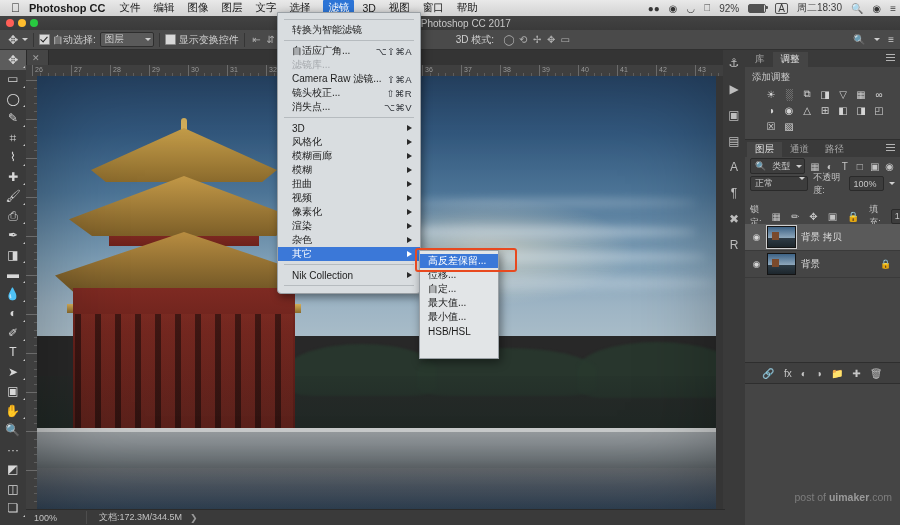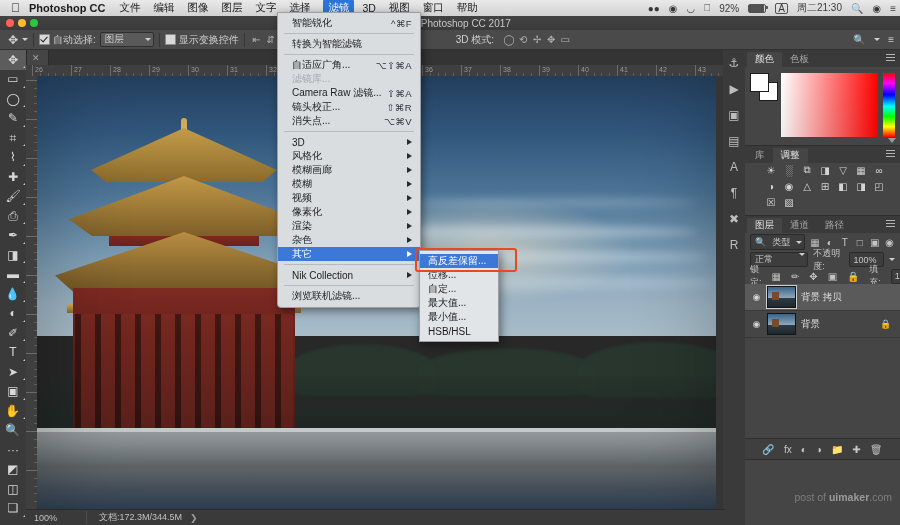--- a/index.html
+++ b/index.html
@@ -120,21 +120,21 @@
   .mrow{height:14px;display:flex;align-items:center;padding:0 8px 0 14px;white-space:nowrap;position:relative;}
   .mrow .sc{margin-left:auto;font-size:9.5px;color:#30343a;letter-spacing:.4px;}
   .mrow.dis{color:#a5a9ad;}
   .mrow .arw{margin-left:auto;width:0;height:0;border-top:3.5px solid transparent;border-bottom:3.5px solid transparent;border-left:5px solid #2a2a2a;}
   .mrow.hl{background:#3b78d8;color:#fff;}
   .mrow.hl .arw{border-left-color:#fff;}
   .mdiv{height:1px;background:#b6bbbf;margin:3px 6px;}
 
   .submenu{position:absolute;left:419px;top:250px;width:78px;background:#e2e5e7;
     border:1px solid #9aa0a5;box-shadow:2px 3px 9px rgba(0,0,0,.45);
-    color:#1c1c1c;font-size:10px;padding:3px 0 3px;z-index:45;}
+    color:#1c1c1c;font-size:10px;padding:3px 0 20px;z-index:45;}
   .submenu .mrow{padding:0 6px 0 8px;}
   .submenu .mrow.hl{background:#3b78d8;color:#fff;}
   .annot{position:absolute;left:415px;top:248px;width:98px;height:20px;
     border:2px solid #e8491f;border-radius:3px;z-index:60;pointer-events:none;}
 
   
   .dockrail{position:absolute;left:723px;top:50px;width:22px;height:475px;background:#3a3a3a;border-right:1px solid #2c2c2c;}
   .railico{width:22px;height:26px;display:flex;align-items:center;justify-content:center;color:#bdbdbd;font-size:12px;}
   .dock{position:absolute;left:745px;top:50px;width:155px;height:475px;background:#454545;}
   .panel{background:#454545;border-bottom:1px solid #2e2e2e;}
@@ -161,21 +161,21 @@
 
   .lyrrow1{height:18px;display:flex;align-items:center;gap:4px;padding:0 5px;}
   .fltbox{background:#3d3d3d;border:1px solid #2a2a2a;border-radius:2px;height:14px;
     display:flex;align-items:center;padding:0 2px 0 4px;gap:4px;font-size:9px;color:#cfcfcf;}
   .fico{width:12px;height:13px;display:flex;align-items:center;justify-content:center;color:#c4c4c4;font-size:10px;}
   .blendrow{height:17px;display:flex;align-items:center;gap:5px;padding:0 5px;font-size:9px;color:#c6c6c6;}
   .blendsel{background:#3d3d3d;border:1px solid #2a2a2a;border-radius:2px;height:13px;width:62px;
     display:flex;align-items:flex-start;justify-content:space-between;padding:0 2px 0 4px;font-size:9px;}
   .numbox{background:#3d3d3d;border:1px solid #2a2a2a;border-radius:2px;height:13px;
     display:flex;align-items:center;padding:0 2px 0 3px;font-size:9px;gap:3px;}
-  .lockrow{height:16px;display:flex;align-items:center;gap:10px;padding:0 5px;font-size:9px;color:#c6c6c6;}
+  .lockrow{height:16px;display:flex;align-items:center;gap:10px;padding:0 5px;font-size:9px;color:#c6c6c6;margin-top:16px;}
 
   .layer{height:26px;display:flex;align-items:center;gap:5px;padding:0 6px;border-bottom:1px solid #3a3a3a;position:relative;}
   .layer.sel{background:#5a5a5a;}
   .eye{width:11px;display:flex;justify-content:center;color:#d5d5d5;font-size:9px;}
   .thumb{width:27px;height:20px;border:1px solid #141414;overflow:hidden;position:relative;background:#3c5f80;}
   .thumb .tsky{position:absolute;left:0;top:0;width:100%;height:55%;background:linear-gradient(#3d6285,#8fa8bc);}
   .thumb .tland{position:absolute;left:0;bottom:0;width:100%;height:45%;background:linear-gradient(#2e3c46,#1d262c);}
   .thumb .ttow{position:absolute;left:14%;top:26%;width:26%;height:40%;background:#7a4a2c;}
   .lname{font-size:9.5px;color:#dcdcdc;}
   .lock-ico{position:absolute;right:8px;font-size:9px;color:#bdbdbd;}
@@ -217,21 +217,21 @@
     <span class="right">
       <span>●●</span>
       <span>◉</span>
       <span>◡</span>
       <span>⎕</span>
       <span>92%</span>
       <span class="batt">
           <i style="width:92%"></i>
         </span>
       <span class="kbd">A</span>
-      <span>周二21:30</span>
+      <span>周二18:30</span>
       <span>🔍</span>
       <span>◉</span>
       <span>≡</span>
     </span>
   </div>
 
   <div class="psTitle">
     <span class="traffic">
       <span class="dot r"></span>
       <span class="dot y"></span>
@@ -573,24 +573,20 @@
       <div class="wallband"></div>
       <div class="water">
         <div class="reflect"></div>
       </div>
       <div class="vignette"></div>
     </div>
   </div>
   <div class="vscrollbar" style="left:716px;"></div>
 
   <div class="menu" id="filterMenu">
-      <div class="mrow">
-        <span>智能锐化</span>
-        <span class="sc">^⌘F</span>
-      </div>
       <div class="mdiv"></div>
       <div class="mrow">
         <span>转换为智能滤镜</span>
       </div>
       <div class="mdiv"></div>
       <div class="mrow">
         <span>自适应广角...</span>
         <span class="sc">⌥⇧⌘A</span>
       </div>
       <div class="mrow dis">
@@ -619,20 +615,24 @@
       </div>
       <div class="mrow">
         <span>模糊画廊</span>
         <span class="arw"></span>
       </div>
       <div class="mrow">
         <span>模糊</span>
         <span class="arw"></span>
       </div>
       <div class="mrow">
+        <span>扭曲</span>
+        <span class="arw"></span>
+      </div>
+      <div class="mrow">
         <span>视频</span>
         <span class="arw"></span>
       </div>
       <div class="mrow">
         <span>像素化</span>
         <span class="arw"></span>
       </div>
       <div class="mrow">
         <span>渲染</span>
         <span class="arw"></span>
@@ -644,23 +644,20 @@
       <div class="mrow hl">
         <span>其它</span>
         <span class="arw"></span>
       </div>
       <div class="mdiv"></div>
       <div class="mrow">
         <span>Nik Collection</span>
         <span class="arw"></span>
       </div>
       <div class="mdiv"></div>
-      <div class="mrow">
-        <span>浏览联机滤镜...</span>
-      </div>
     </div>
 
   <div class="submenu" id="filterSub">
       <div class="mrow hl">
         <span>高反差保留...</span>
       </div>
       <div class="mrow">
         <span>位移...</span>
       </div>
       <div class="mrow">
@@ -684,43 +681,28 @@
     <div class="railico">▣</div>
     <div class="railico">▤</div>
     <div class="railico">A</div>
     <div class="railico">¶</div>
     <div class="railico">✖</div>
     <div class="railico">R</div>
   </div>
 
   <div class="dock">
 
-    <div class="panel">
-      <div class="ptabs">
-        <div class="ptab on">颜色</div>
-        <div class="ptab">色板</div>
-        <div class="pmenu"></div>
-      </div>
-      <div class="colorbody">
-        <div class="swatchpair">
-          <div class="sw2"></div>
-          <div class="sw1"></div>
-        </div>
-        <div class="ramp"></div>
-        <div class="hue"></div>
-        <div class="colorfoot"></div>
-      </div>
-    </div>
 
     <div class="panel">
       <div class="ptabs">
         <div class="ptab">库</div>
         <div class="ptab on">调整</div>
         <div class="pmenu"></div>
       </div>
+      <div class="adjlabel">添加调整</div>
       <div class="adjgrid" id="adjGrid">
           <div class="adjbtn">☀</div>
           <div class="adjbtn">░</div>
           <div class="adjbtn">⧉</div>
           <div class="adjbtn">◨</div>
           <div class="adjbtn">▽</div>
           <div class="adjbtn">▦</div>
           <div class="adjbtn">∞</div>
           <div class="adjbtn">◑</div>
           <div class="adjbtn">◉</div>

